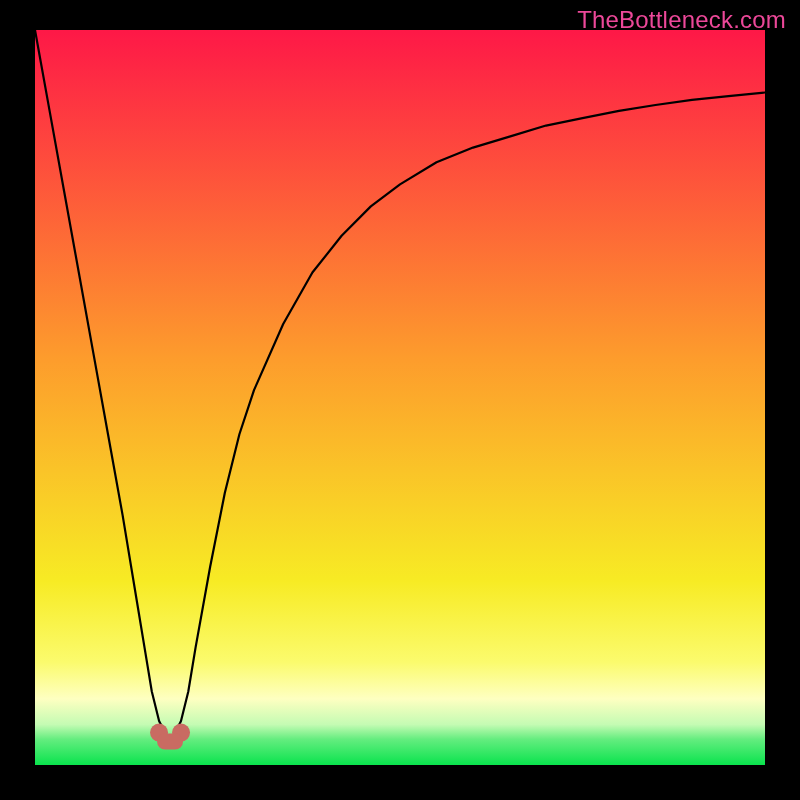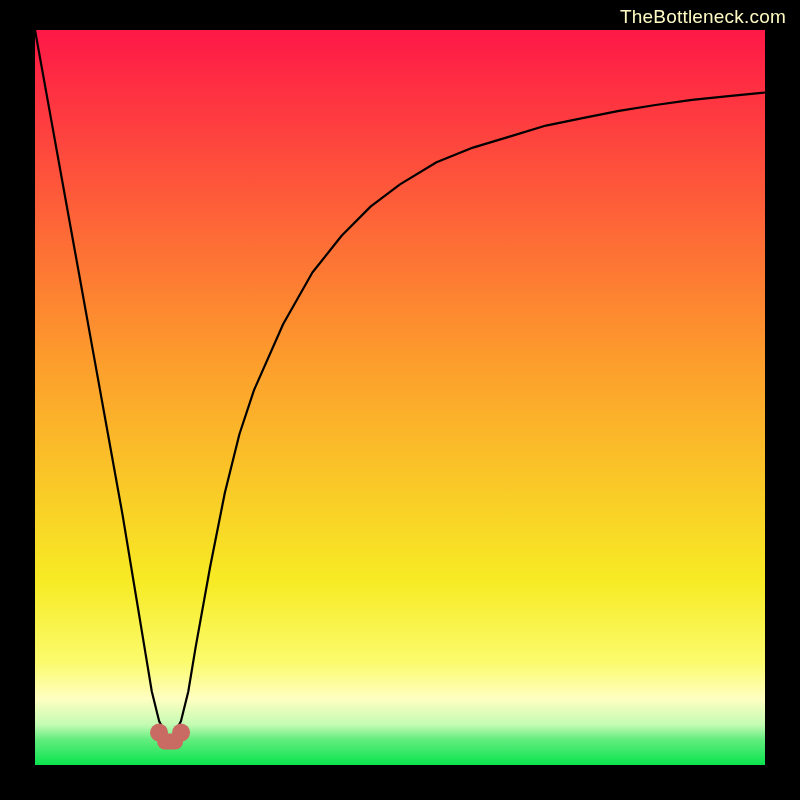--- a/index.html
+++ b/index.html
@@ -23,23 +23,23 @@
     position: absolute;
     left: 35px;
     top: 30px;
     width: 730px;
     height: 735px;
   }
   .watermark {
     position: absolute;
     top: 6px;
     right: 14px;
-    font-size: 19px;
+    font-size: 24px;
     font-weight: 500;
-    color: #fef9c3;
+    color: #ec4899;
     letter-spacing: 0.2px;
   }
 </style>
 </head>
 <body>
 
 <div class="frame">
   <div class="watermark">TheBottleneck.com</div>
   <svg class="plot-area" viewBox="0 0 730 735" preserveAspectRatio="none">
     <defs>

